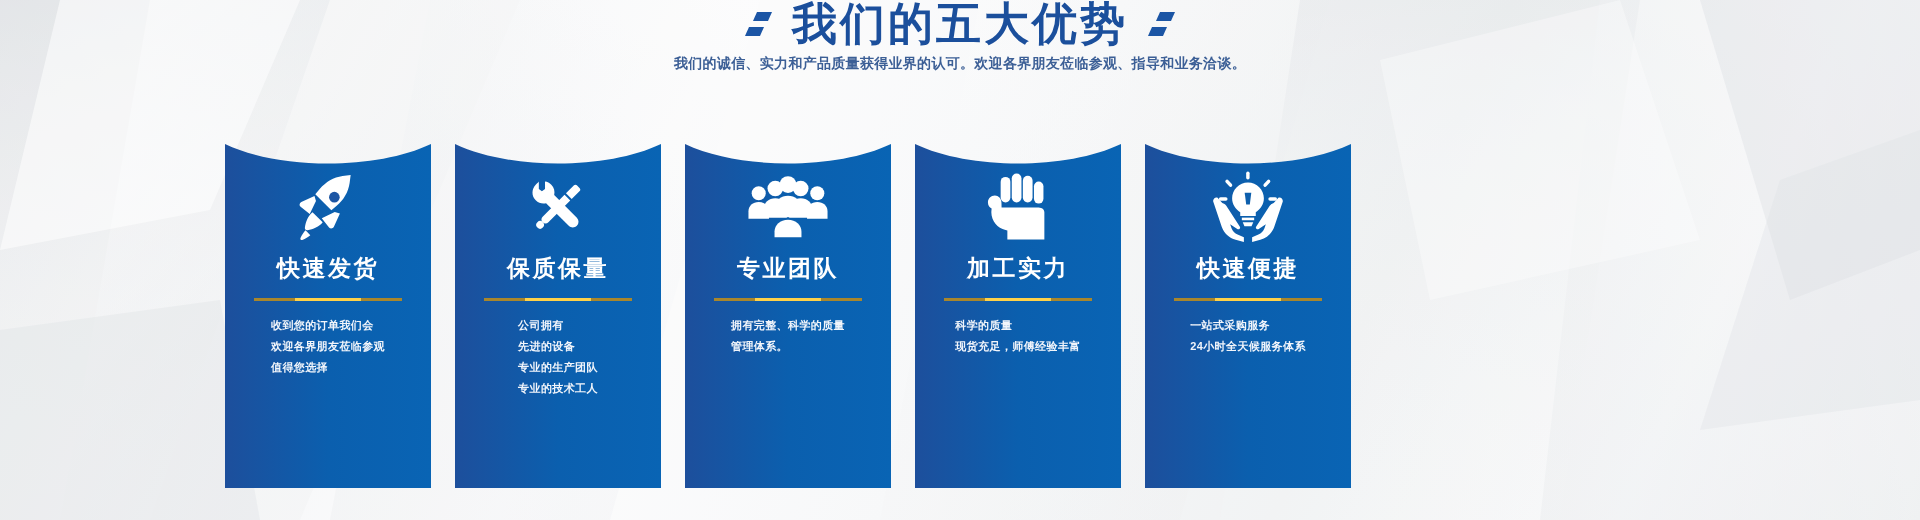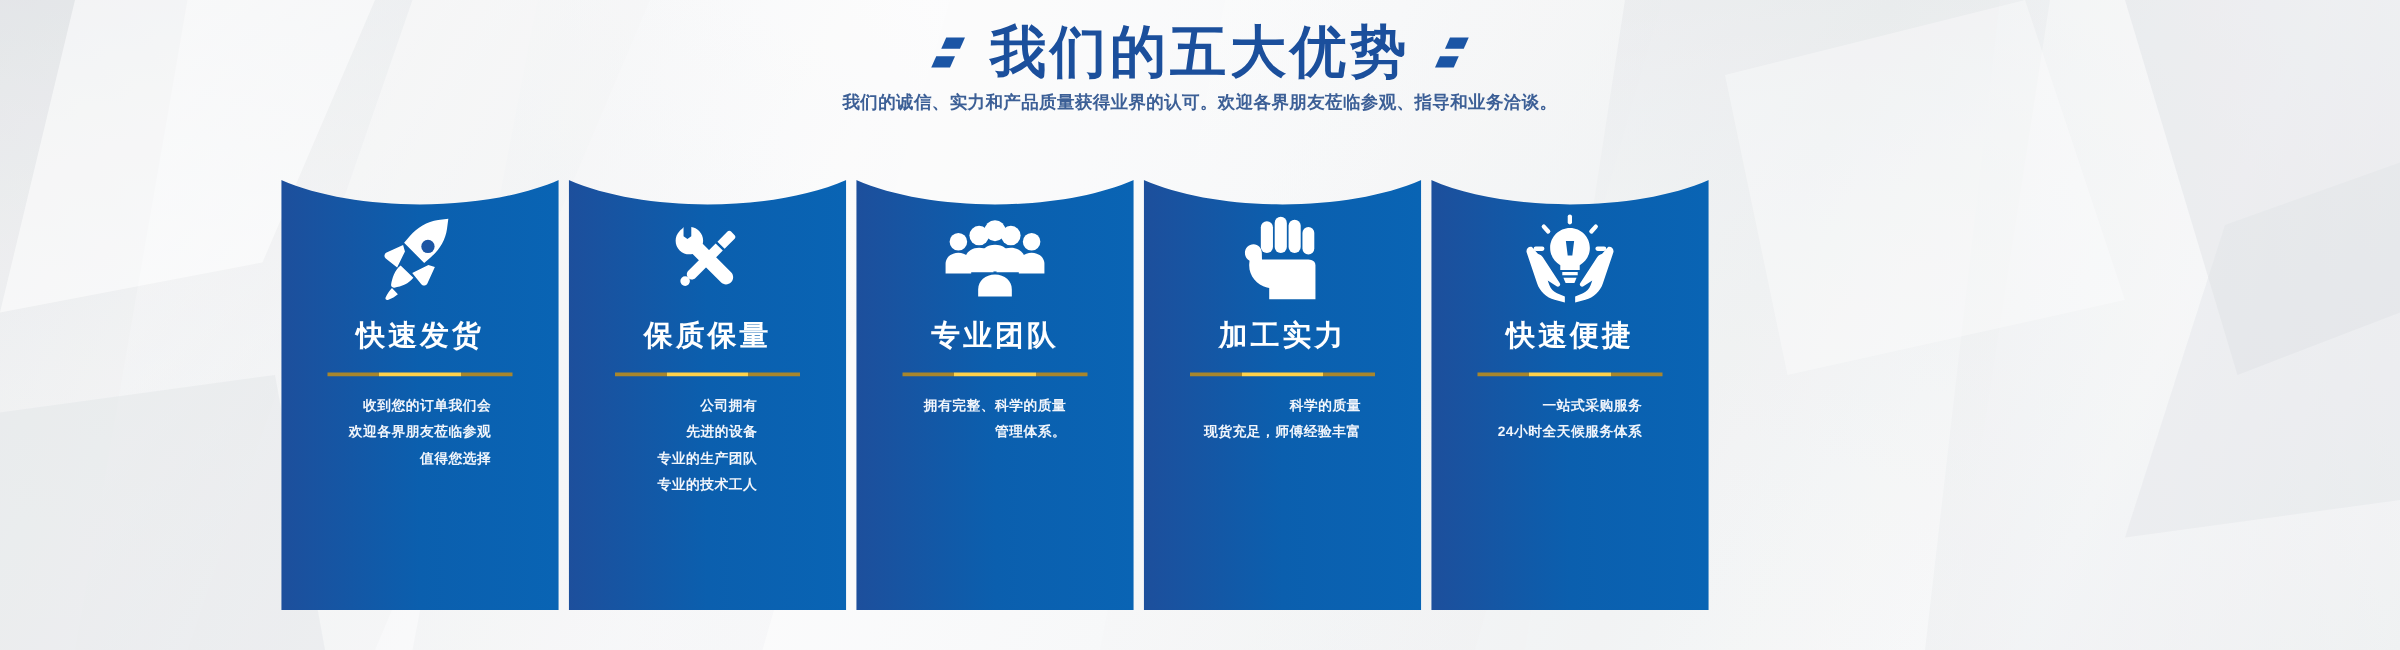--- a/index.html
+++ b/index.html
@@ -16,21 +16,21 @@
     position:absolute; inset:0;
     background:
       linear-gradient(115deg,#e9eaec 0%,#f4f5f6 18%,#fbfbfc 34%,#f6f7f8 52%,#eef0f1 70%,#f7f8f9 86%,#eceef0 100%);
   }
   .bg-svg { position:absolute; inset:0; width:1920px; height:520px; }
 
   
   .header { position:absolute; left:0; top:0; width:1920px; text-align:center; }
   .title-row {
     display:flex; align-items:center; justify-content:center;
-    gap:22px; padding-top:18px;
+    gap:22px; 
   }
   .title-text {
     font-size:45px; line-height:1.06; font-weight:bold;
     color:#1b4f9c; letter-spacing:3px;
     white-space:nowrap;
   }
   .deco { display:flex; align-items:center; gap:5px; }
   .deco-a { width:15px; height:9px; background:#1b55a5; transform:skewX(-24deg); }
   .deco-b { width:15px; height:9px; background:#1b55a5; transform:skewX(-24deg); }
   .deco-left  { flex-direction:column; align-items:flex-start; gap:6px; }
@@ -41,22 +41,22 @@
   .subtitle {
     margin-top:7px;
     font-size:14px; color:#3c5f96; letter-spacing:0.3px;
     white-space:nowrap;
     font-weight:bold;
   }
 
   
   .cards { position:absolute; left:0; top:140px; width:1920px; height:352px; }
   .card {
-    position:absolute; top:0; width:222px; height:348px;
-    color:#fff; text-align:right;
+    position:absolute; top:0; width:206px; height:348px;
+    color:#fff; text-align:left;
   }
   .card-shape { position:absolute; inset:0; width:100%; height:100%; }
   .card-inner {
     position:absolute; left:0; right:0; top:0; bottom:0;
     display:flex; flex-direction:column; align-items:center;
   }
   .icon-box {
     height:118px; width:100%;
     display:flex; align-items:center; justify-content:center;
     padding-top:16px;

